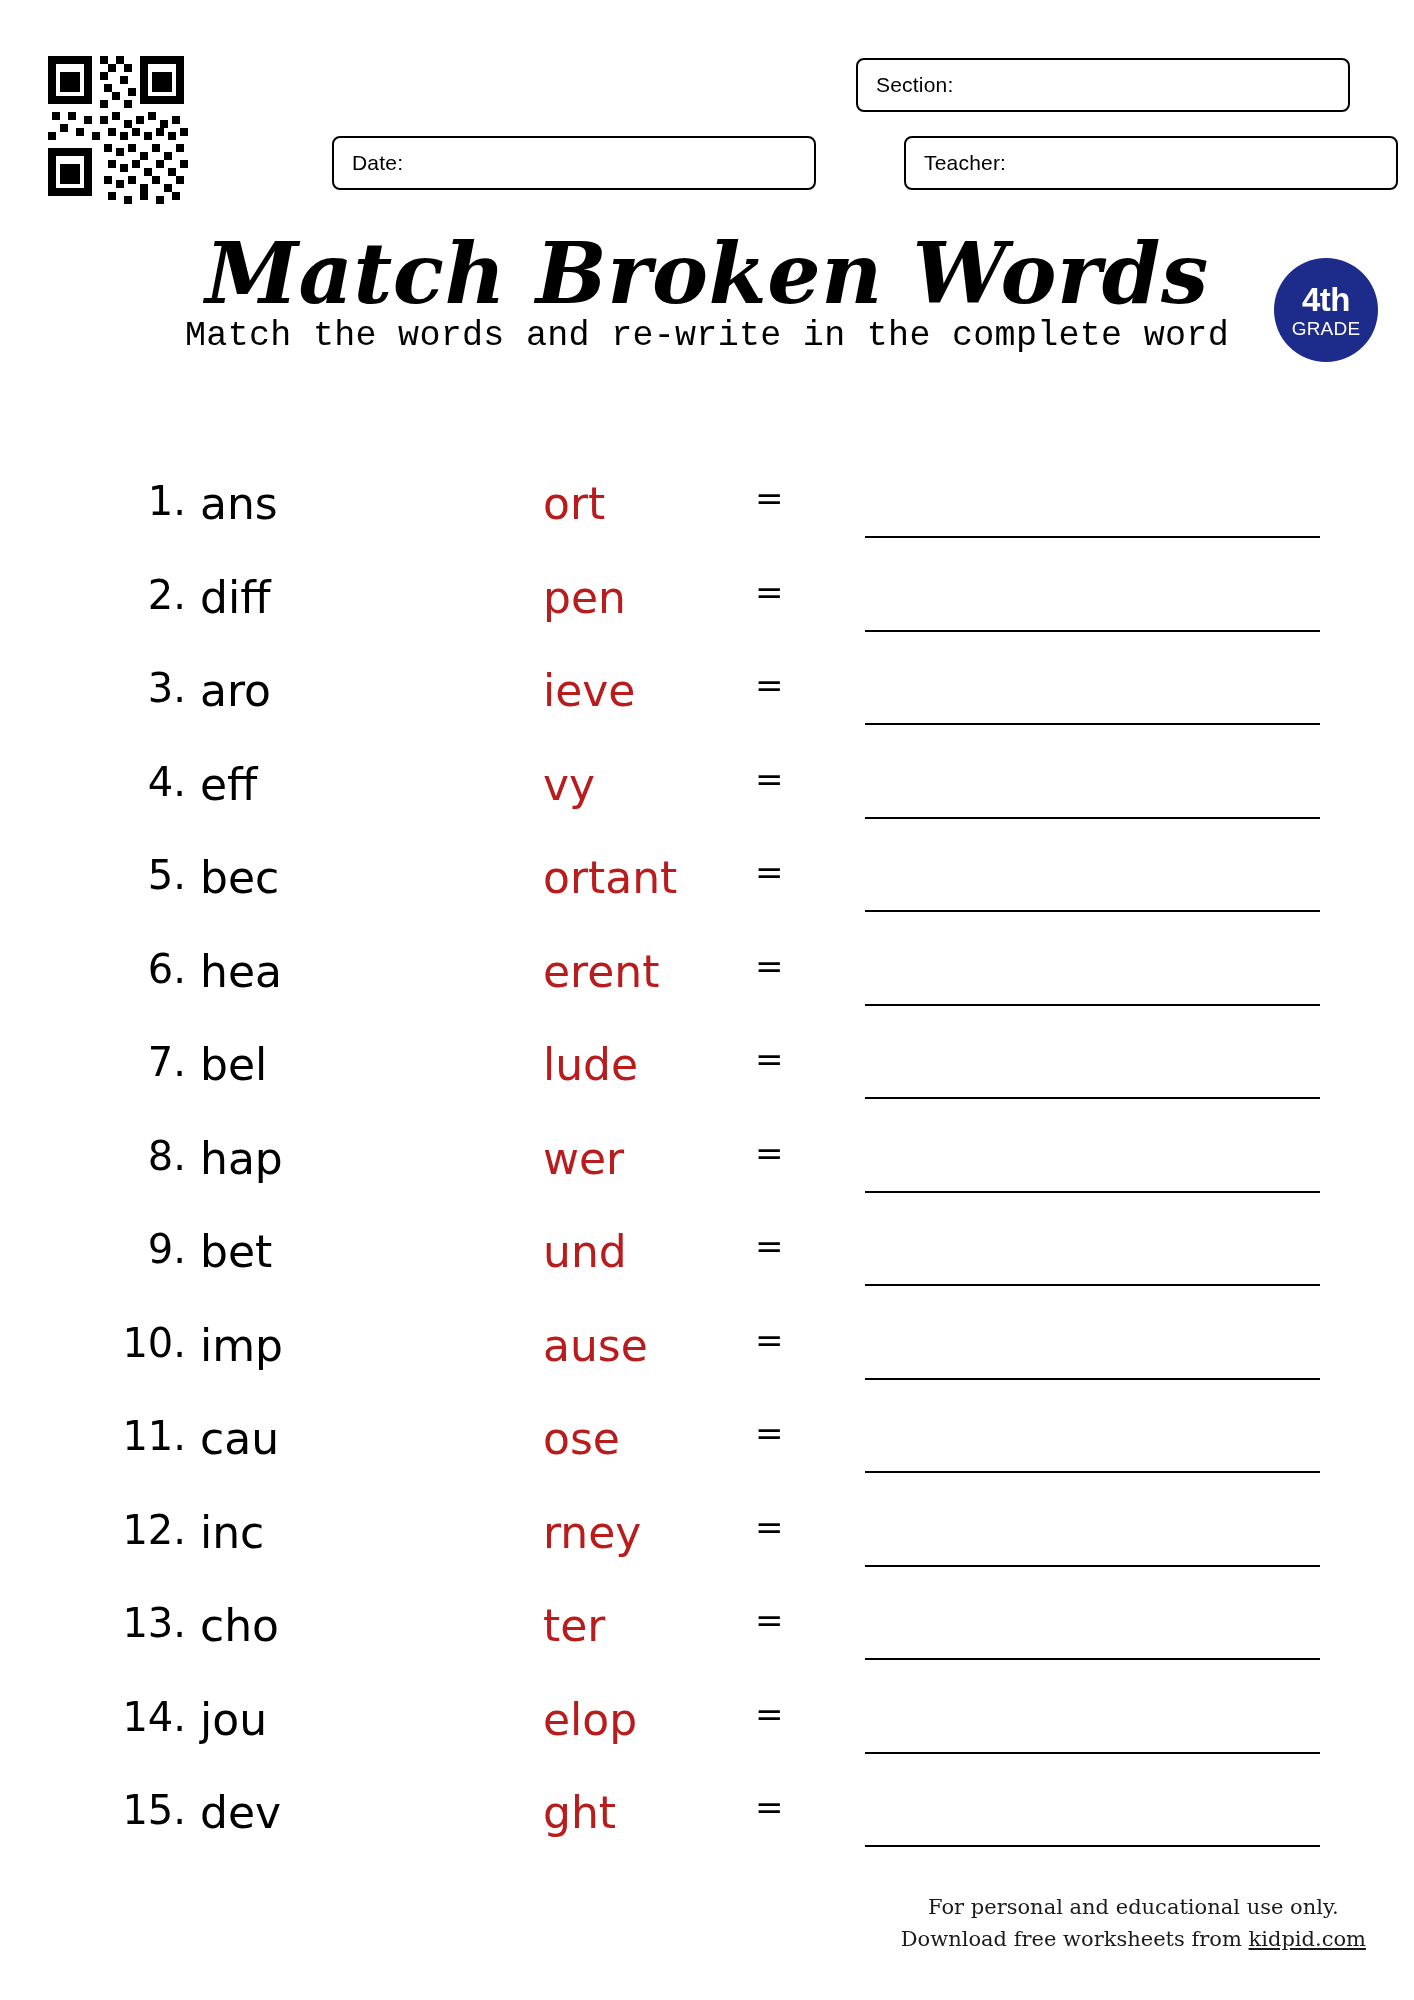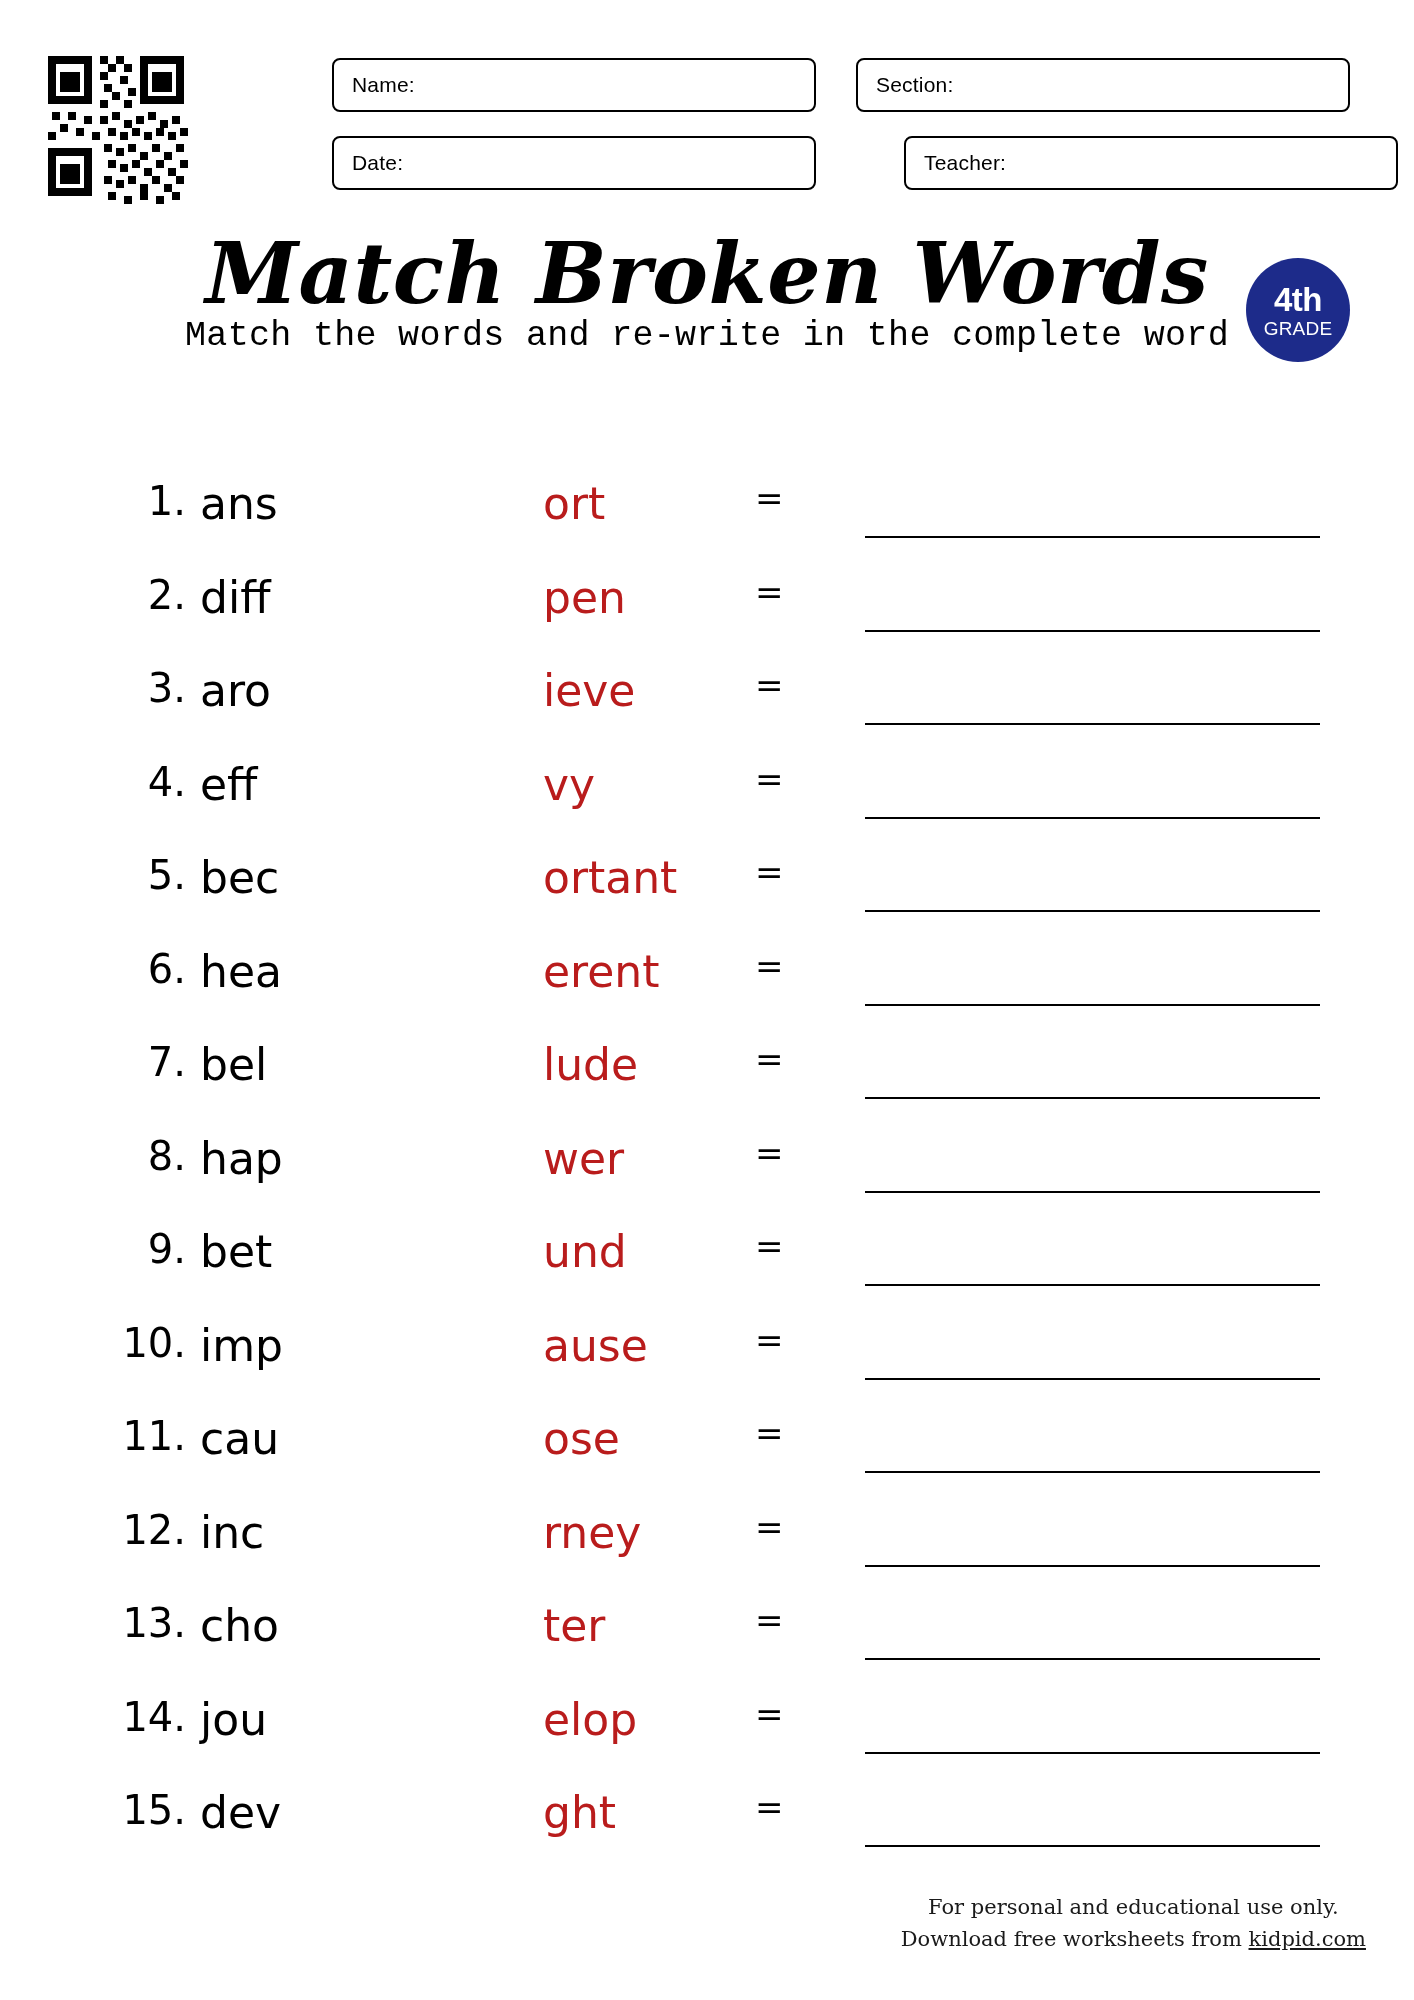--- a/index.html
+++ b/index.html
@@ -70,21 +70,21 @@
   .subtitle {
     font-family: Liberation Mono, monospace;
     font-size: 35px;
     color: #000000;
     letter-spacing: 0.3px;
   }
 
   .grade-badge {
     position: absolute;
     top: 258px;
-    right: 64px;
+    right: 36px;
     width: 104px;
     height: 104px;
     border-radius: 50%;
     background: #1d2b8a;
     color: #ffffff;
     display: flex;
     flex-direction: column;
     align-items: center;
     justify-content: center;
     line-height: 1;
@@ -266,23 +266,20 @@
           <rect x="33" y="31" width="2" height="2"></rect>
           <rect x="16" y="35" width="2" height="2"></rect>
           <rect x="20" y="36" width="2" height="2"></rect>
           <rect x="24" y="35" width="2" height="2"></rect>
           <rect x="28" y="36" width="2" height="2"></rect>
           <rect x="32" y="35" width="2" height="2"></rect>
         </g>
       </svg>
     </div>
 
-    <div class="field-box fb-name">
-      <span>Name:</span>
-    </div>
     <div class="field-box fb-section">
       <span>Section:</span>
     </div>
     <div class="field-box fb-date">
       <span>Date:</span>
     </div>
     <div class="field-box fb-teacher">
       <span>Teacher:</span>
     </div>
   </div>

